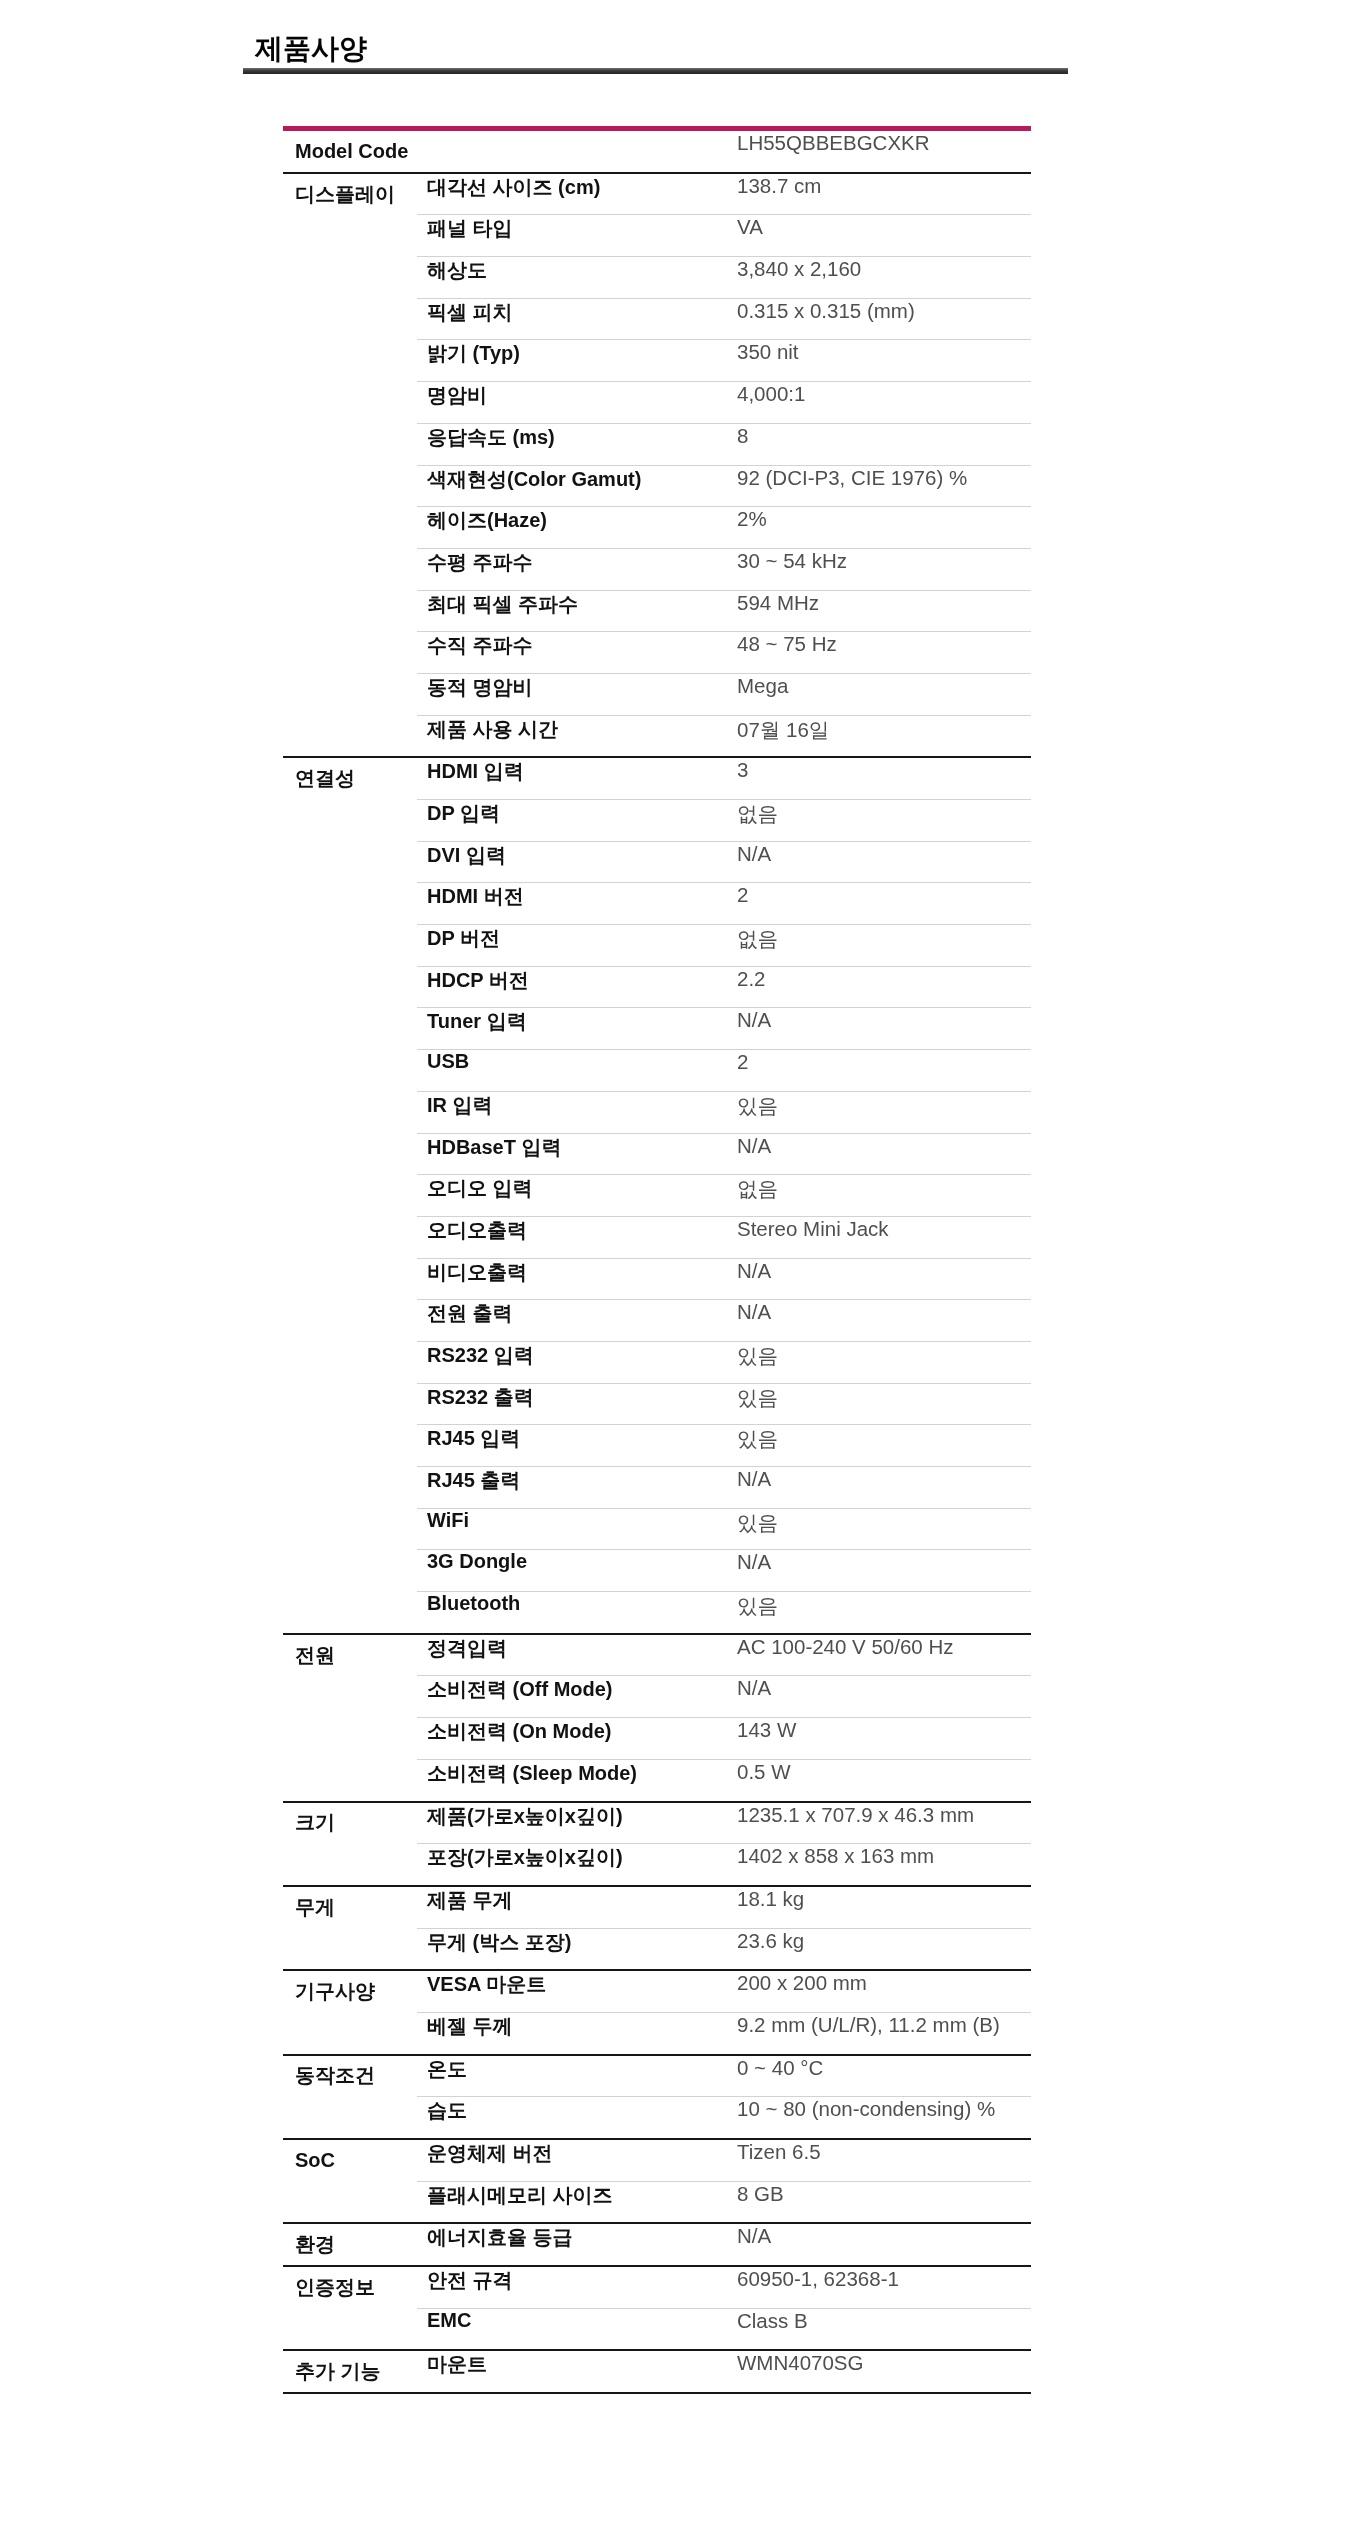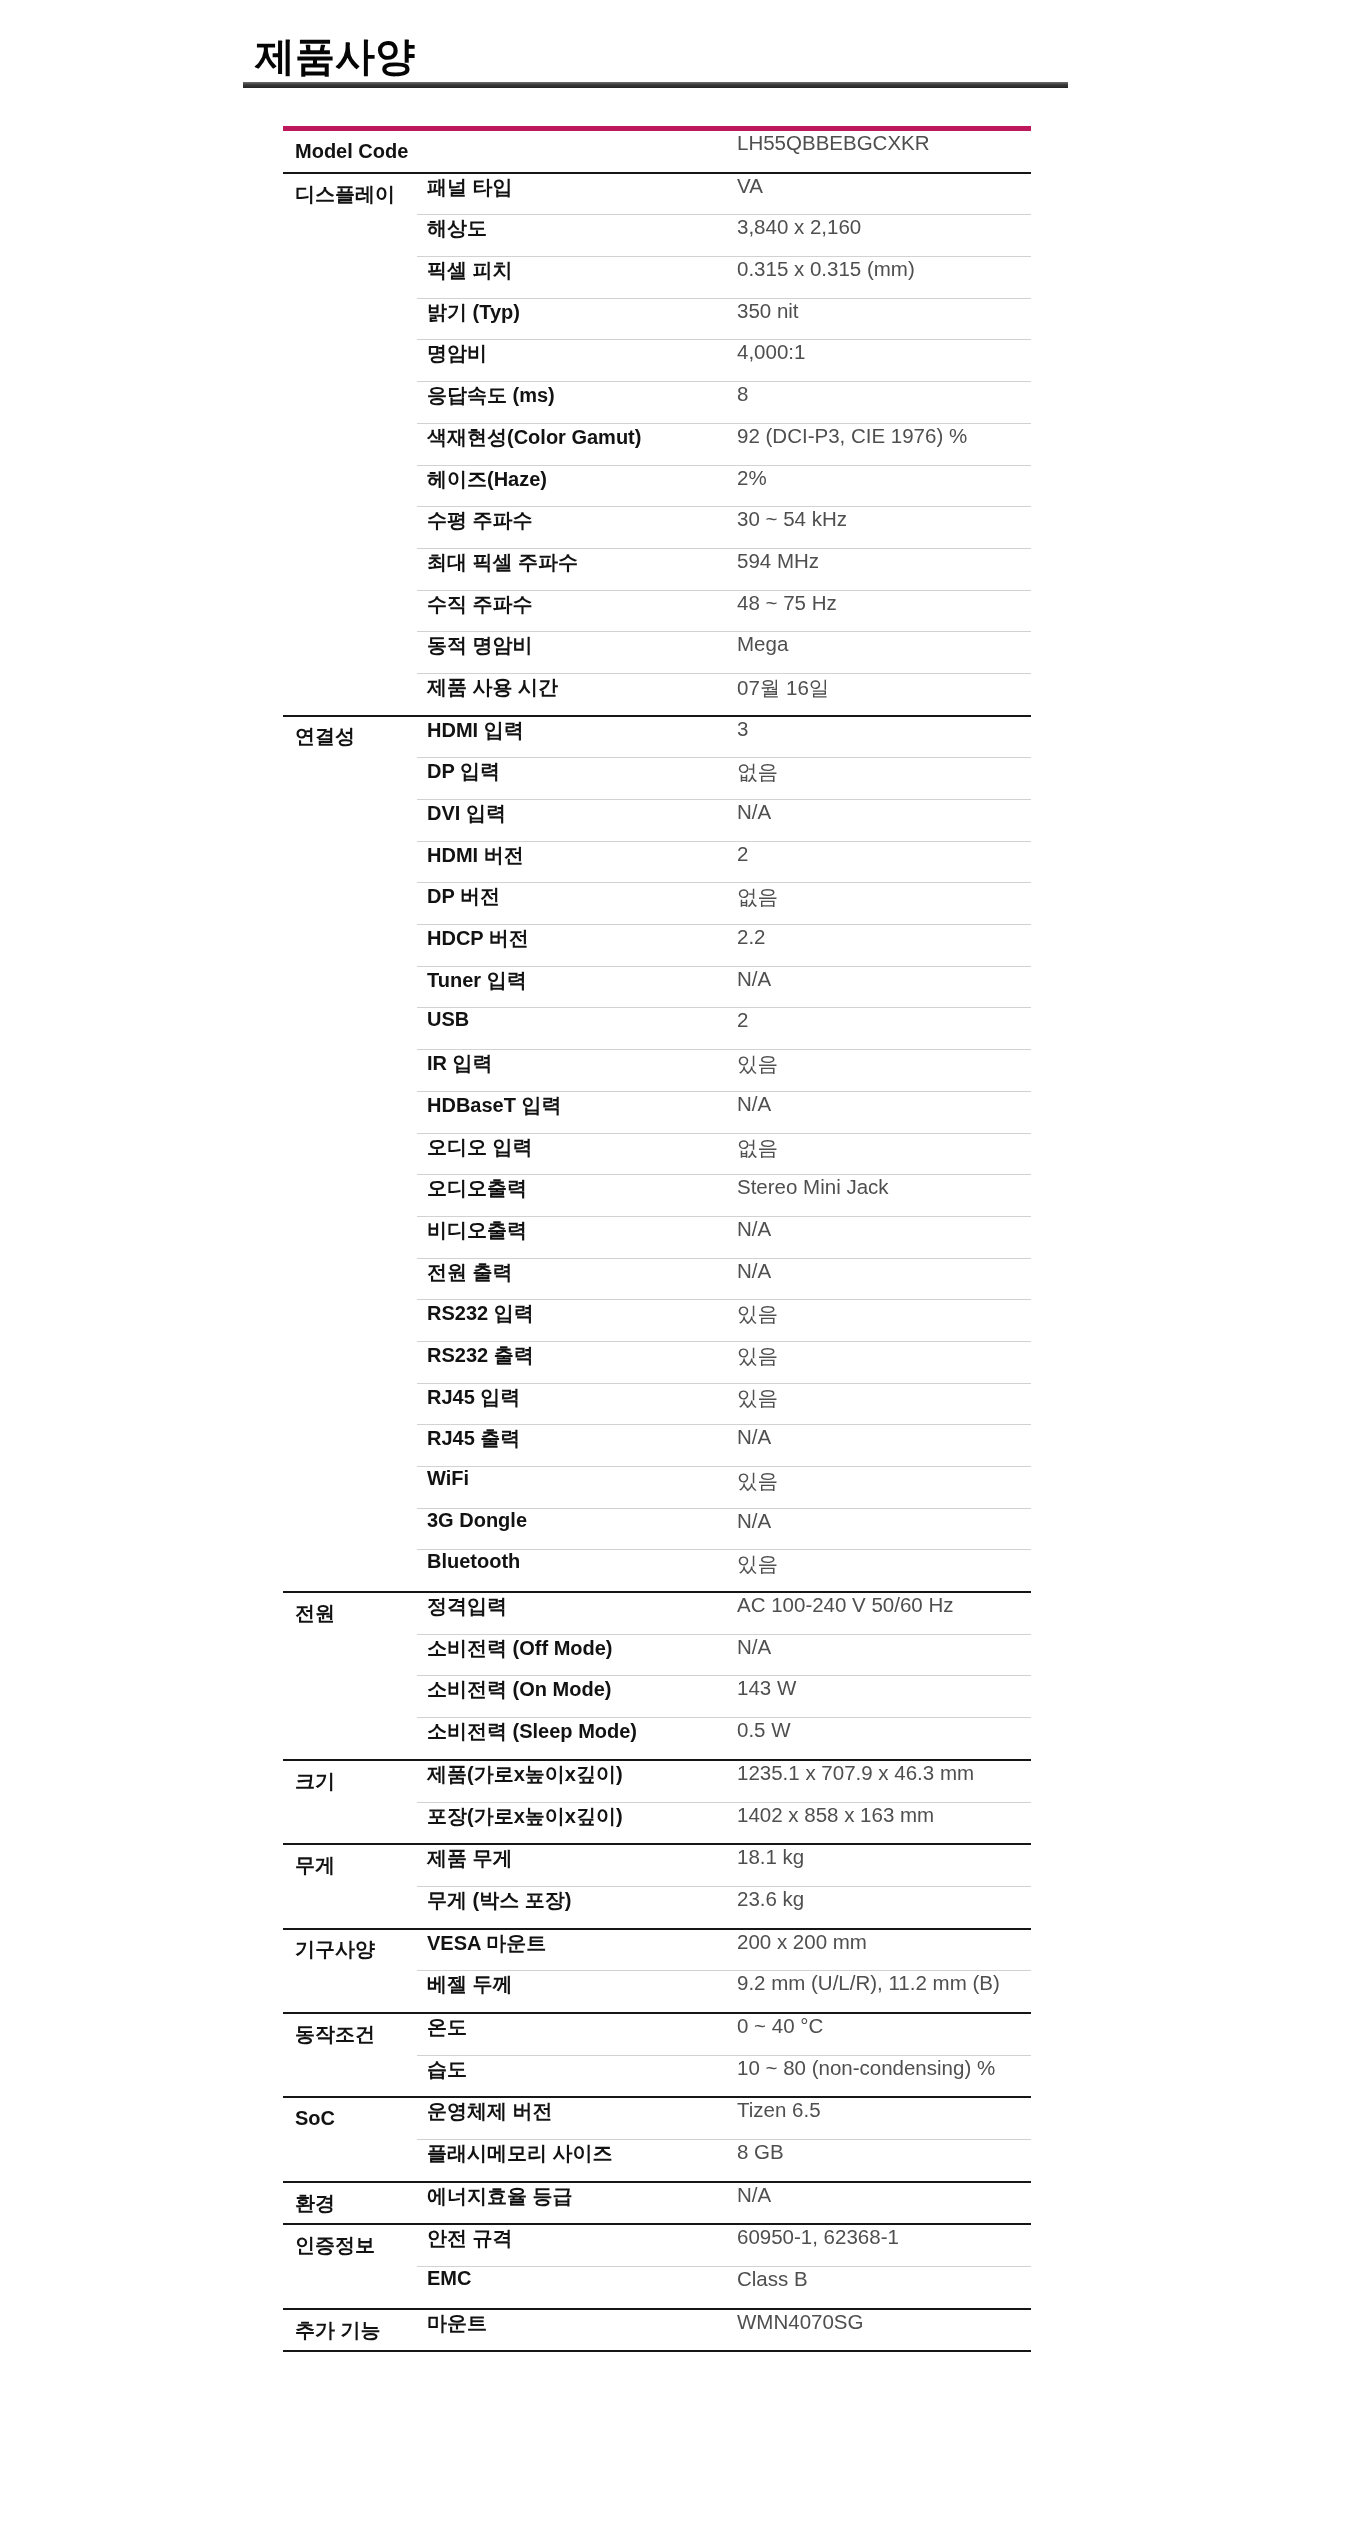--- a/index.html
+++ b/index.html
@@ -18,21 +18,21 @@
 
   
   .header {
     position: absolute;
     left: 243px;
     top: 33px;
     width: 825px;
   }
   .page-title {
     margin: 0 0 0 12px;
-    font-size: 40px;
+    font-size: 28px;
     line-height: 1.15;
     font-weight: 700;
     color: #050505;
     white-space: nowrap;
   }
   .title-rule {
     margin-top: 3px;
     height: 6px;
     background: linear-gradient(180deg, #6f6f6f 0%, #3a3a3a 45%, #242424 100%);
   }
@@ -114,20 +114,24 @@
             <span class="value">LH55QBBEBGCXKR</span>
           </div>
         </div>
       </div>
       <div class="section">
         <div class="cat">
           <span class="cat-label">디스플레이</span>
         </div>
         <div class="rows">
           <div class="row">
+            <span class="label">대각선 사이즈 (cm)</span>
+            <span class="value">138.7 cm</span>
+          </div>
+          <div class="row">
             <span class="label">패널 타입</span>
             <span class="value">VA</span>
           </div>
           <div class="row">
             <span class="label">해상도</span>
             <span class="value">3,840 x 2,160</span>
           </div>
           <div class="row">
             <span class="label">픽셀 피치</span>
             <span class="value">0.315 x 0.315 (mm)</span>

